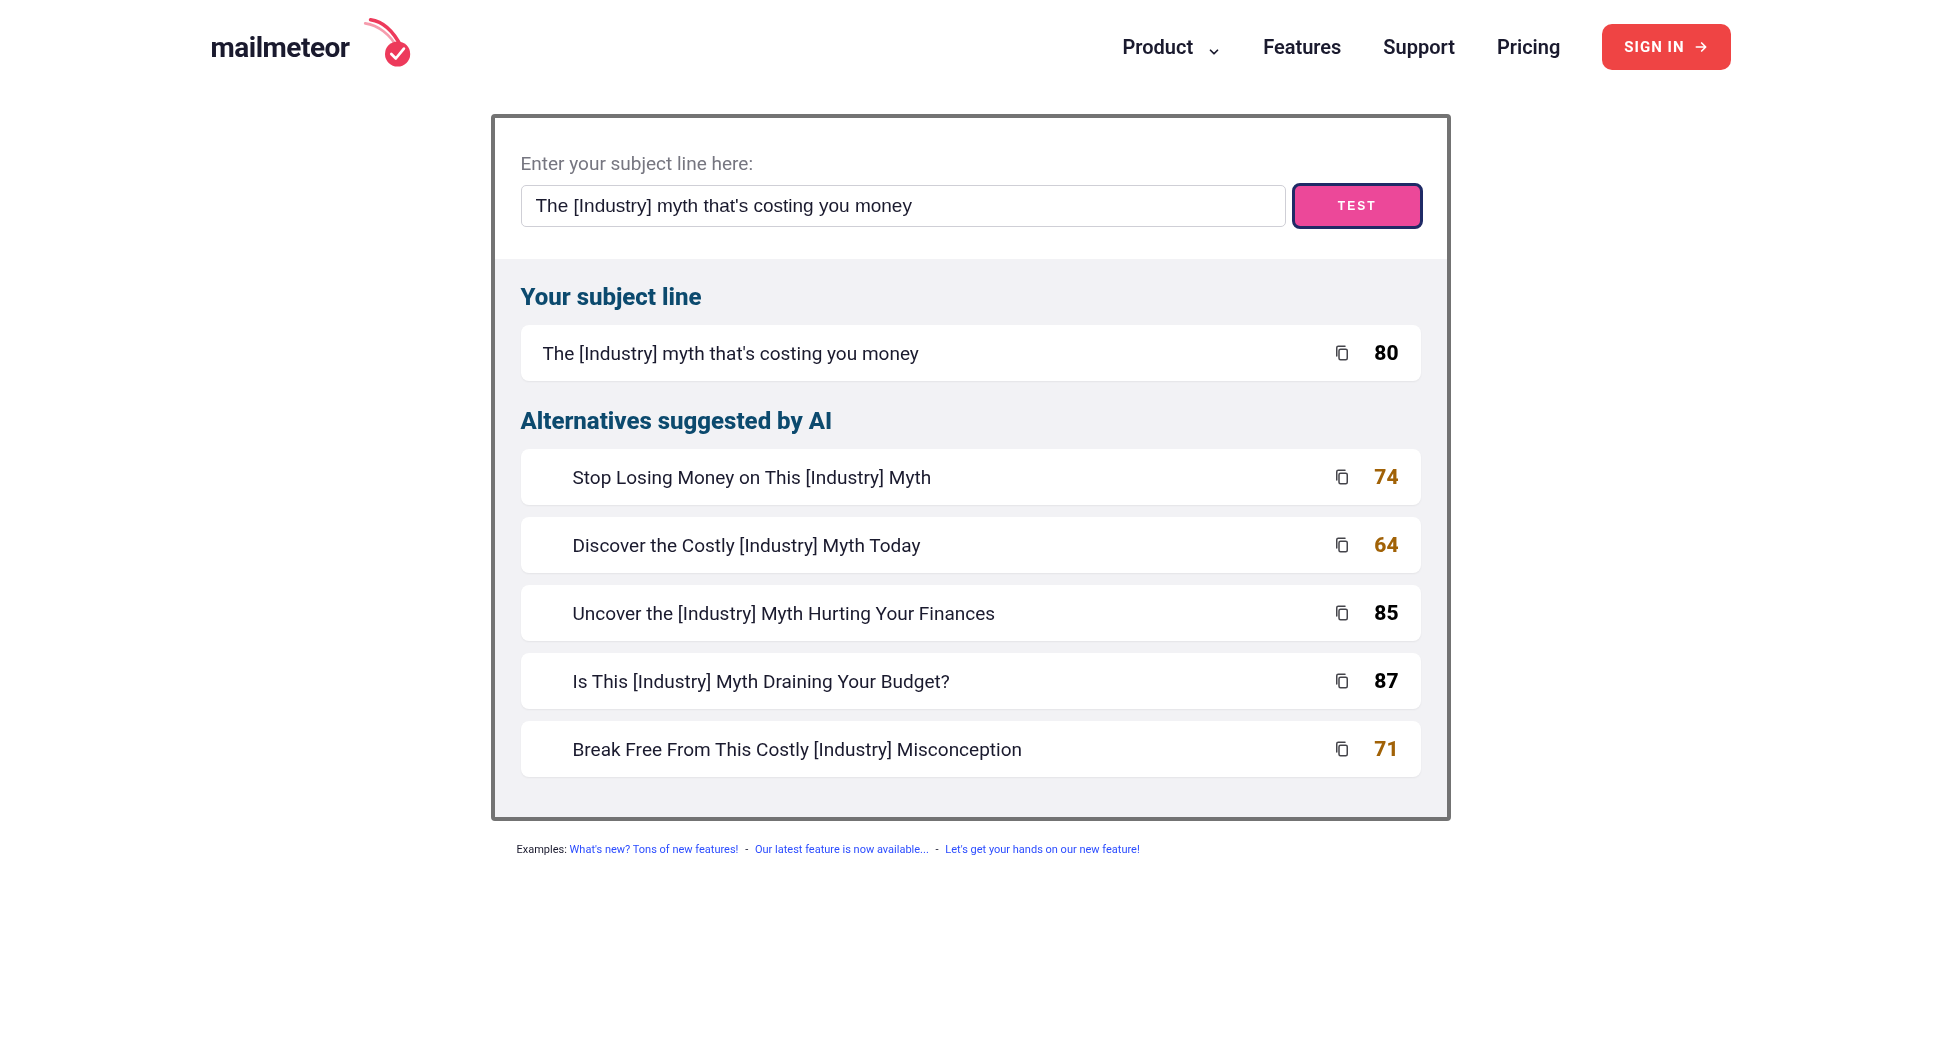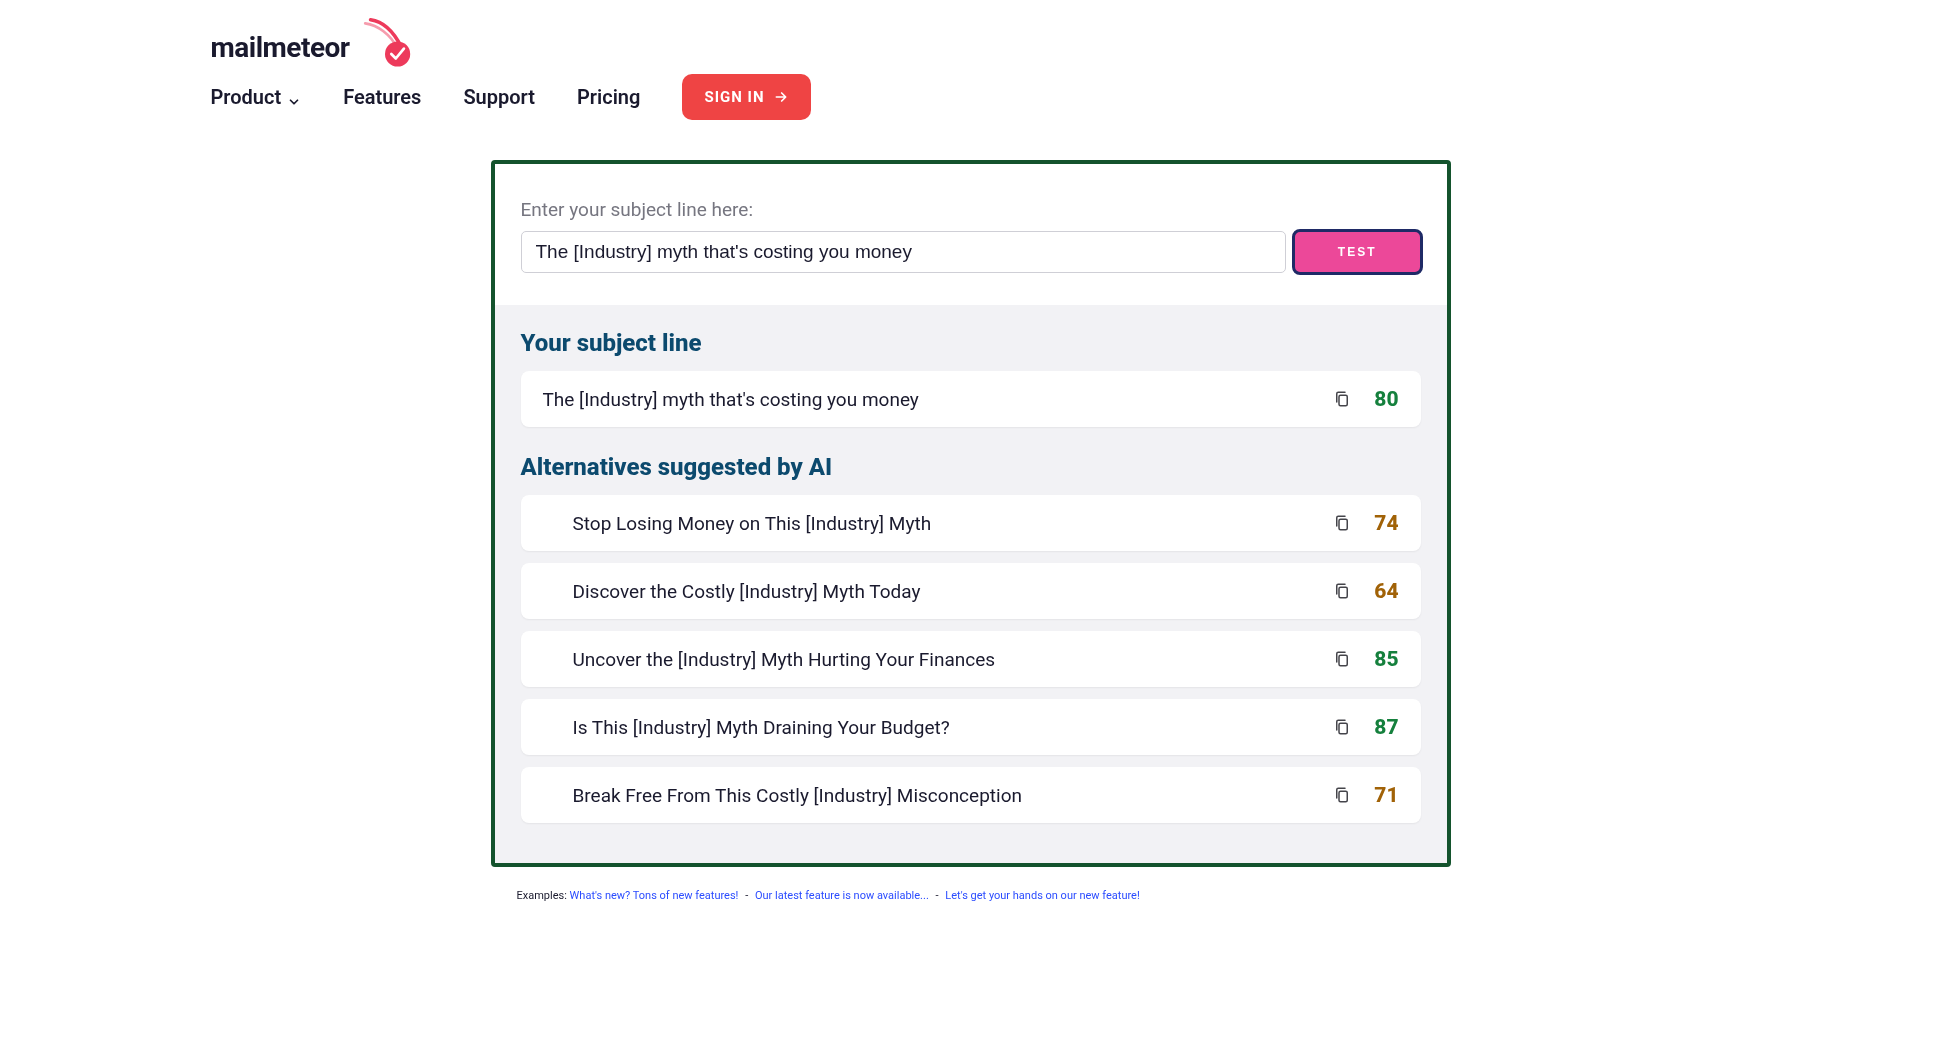--- a/index.html
+++ b/index.html
@@ -11,23 +11,23 @@
     height: 1043px;
     transform-origin: top left;
   }
   .page {
     width: 1520px;
     margin: 0 auto;
     padding-top: 20px;
   }
   .header {
     display: flex;
+    align-items: center;
     justify-content: space-between;
     padding: 0 0 40px 0;
-    flex-direction: column;
   }
   .brand {
     display: flex;
     align-items: center;
     gap: 8px;
   }
   .brand-text {
     font-size: 28px;
     font-weight: 700;
     color: #1a1a2e;
@@ -44,42 +44,42 @@
     align-items: center;
     gap: 42px;
   }
   .nav-item {
     font-size: 20px;
     font-weight: 600;
     color: #1a1a2e;
     cursor: pointer;
     display: flex;
     align-items: center;
-    gap: 6px;
+    gap: 14px;
   }
   .chevron {
     width: 14px; height: 14px;
   }
   .signin {
     background: #ef4444;
     color: #fff;
     font-weight: 700;
     font-size: 15px;
     letter-spacing: 1px;
     padding: 14px 22px;
     border-radius: 10px;
     display: flex;
     align-items: center;
     gap: 8px;
     cursor: pointer;
   }
   .arrow-right { width:16px; height:16px; }
 
   .tool-frame {
-    border: 4px solid #14532d;
+    border: 4px solid #737373;
     border-radius: 4px;
     width: 960px;
     margin: 0 auto;
     background:#fff;
   }
   .input-area {
     padding: 34px 26px 32px 26px;
   }
   .input-label {
     color: #767680;
@@ -143,21 +143,21 @@
     cursor: pointer;
     color: #44444a;
     flex-shrink:0;
   }
   .score {
     font-size: 21px;
     font-weight: 800;
     min-width: 30px;
     text-align: right;
   }
-  .score.green { color: #15803d; }
+  .score.green { color: #000000; }
   .score.yellow { color: #a16207; }
 
   .alt-card .result-text { padding-left: 30px; }
 
   .examples {
     width: 960px;
     margin: 22px auto 0 auto;
     font-size: 11px;
     color: #1a1a2e;
     padding-left: 26px;

